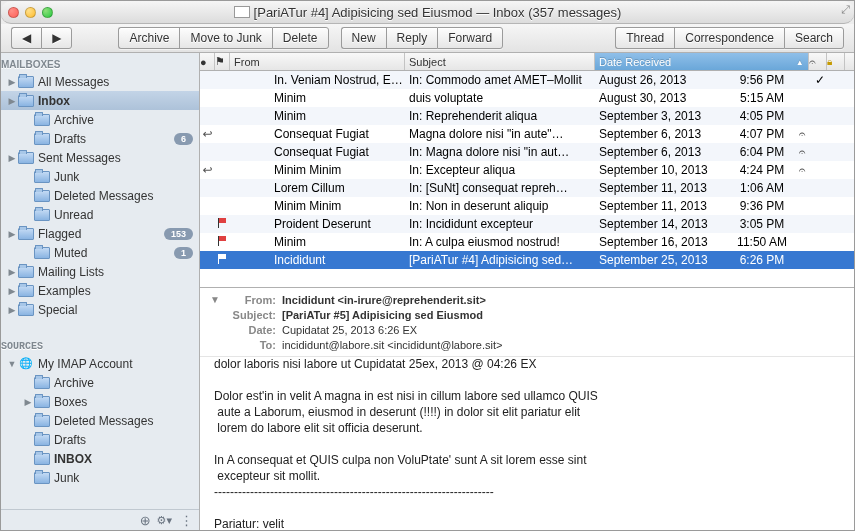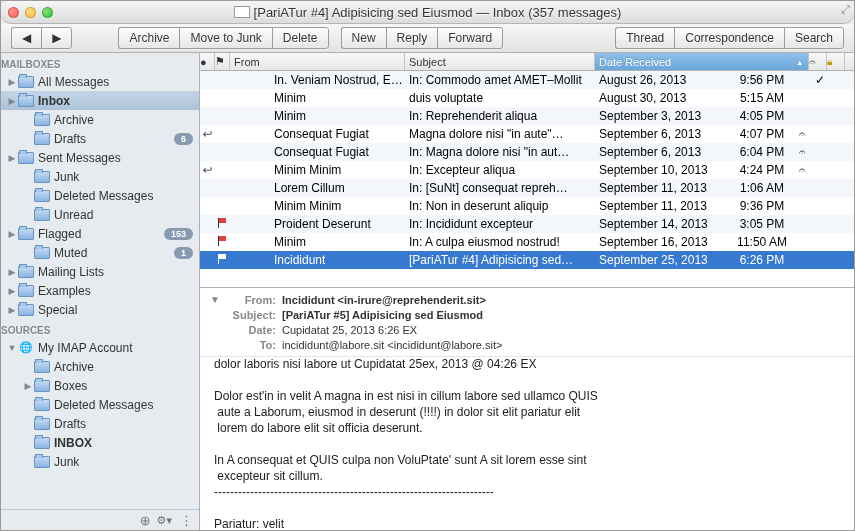--- a/index.html
+++ b/index.html
@@ -215,21 +215,21 @@
             <span class="label">Examples</span>
           </div>
           <div class="sb-item">
             <span class="disc">▶</span>
             <span class="icon">
               <span class="folder"></span>
             </span>
             <span class="label">Special</span>
           </div>
         </div>
-      <div class="section-hdr" style="margin-top:0;">SOURCES</div>
+      <div class="section-hdr" style="margin-top:16px;font-family:Liberation Mono, monospace;">SOURCES</div>
       <div class="sb-item">
         <span class="disc">▼</span>
         <span class="icon">🌐</span>
         <span class="label">My IMAP Account</span>
       </div>
       <div id="sb-sources">
           <div class="sb-item indent1">
             <span class="disc"></span>
             <span class="icon">
               <span class="folder"></span>
@@ -427,20 +427,20 @@
       </div>
 
       <div class="body-pane" id="body-pane">
           <p>dolor laboris nisi labore ut Cupidatat 25ex, 2013 @ 04:26 EX</p>
           <p>&nbsp;</p>
           <p>Dolor est'in in velit A magna in est nisi in cillum labore sed ullamco QUIS</p>
           <p> aute a Laborum, eiusmod in deserunt (!!!!) in dolor sit elit pariatur elit</p>
           <p> lorem do labore elit sit officia deserunt.</p>
           <p>&nbsp;</p>
           <p>In A consequat et QUIS culpa non VoluPtate' sunt A sit lorem esse sint</p>
-          <p> excepteur sit cillum.</p>
+          <p> excepteur sit mollit.</p>
           <p>----------------------------------------------------------------------</p>
           <p>&nbsp;</p>
           <p>Pariatur: velit</p>
         </div>
     </div>
   </div>
 </div>
 
 </body></html>

